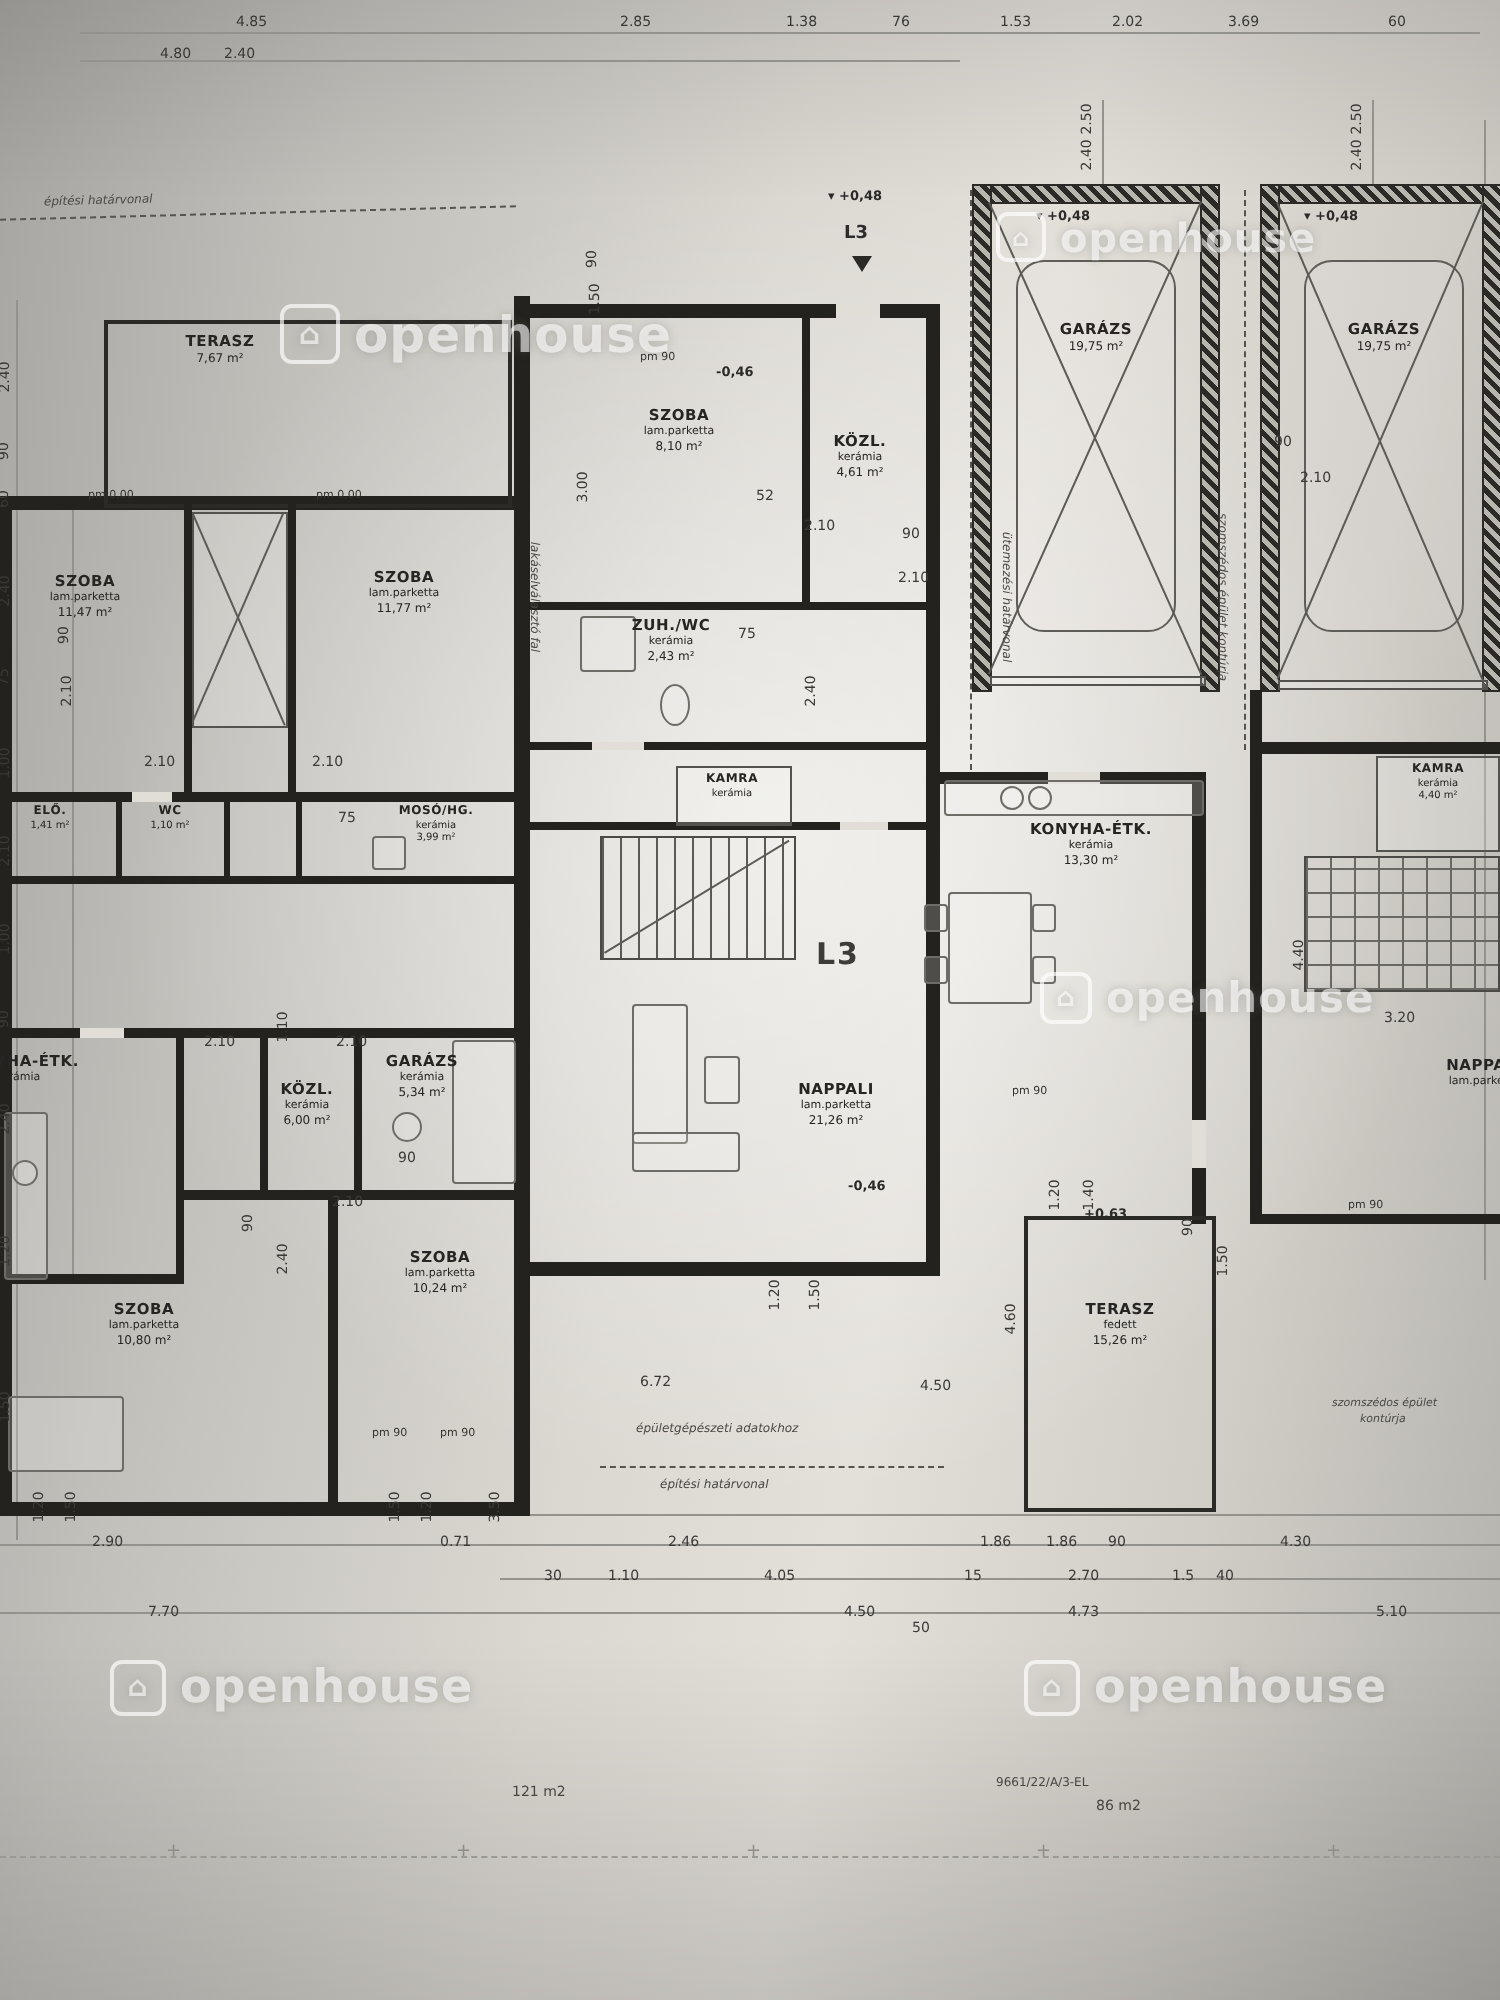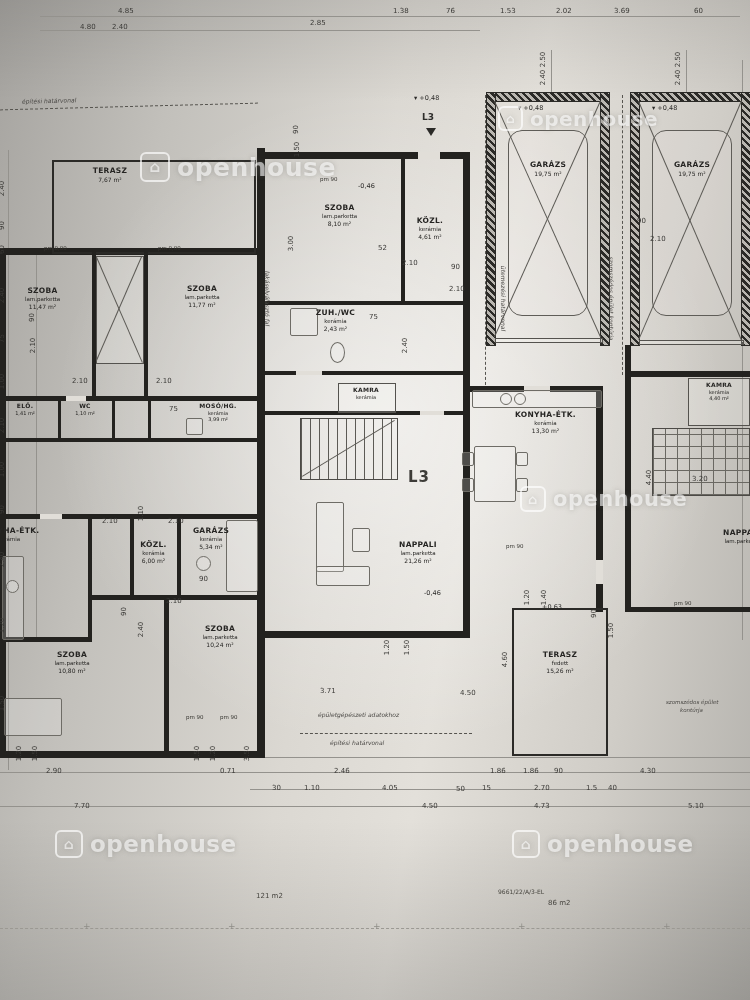--- a/index.html
+++ b/index.html
@@ -21,21 +21,21 @@
   .dim{position:absolute;font-size:7px;color:#3a3936;white-space:nowrap;line-height:1}
   .rot{transform:rotate(-90deg)}
   .room{position:absolute;text-align:center;color:#262523;line-height:1.3}
   .room .rname{font-size:7.5px;font-weight:700;letter-spacing:.3px}
   .room .rfloor{font-size:5.5px}
   .room .rarea{font-size:6px}
   .room.sm .rname{font-size:6px}
   .room.sm .rfloor,.room.sm .rarea{font-size:5px}
   .note{position:absolute;font-size:6px;font-style:italic;color:#4a4845;white-space:nowrap}
   .vnote{position:absolute;font-size:6px;font-style:italic;color:#4a4845;white-space:nowrap;transform:rotate(90deg);width:110px;text-align:center}
-  .level{position:absolute;font-size:6.5px;font-weight:400;color:#2b2a28;white-space:nowrap}
+  .level{position:absolute;font-size:6.5px;font-weight:700;color:#2b2a28;white-space:nowrap}
   .pm{position:absolute;font-size:5.5px;color:#35342f;white-space:nowrap}
   .big-l3{position:absolute;font-size:15px;font-weight:700;color:#3d3c38;letter-spacing:1px}
   .l3top{position:absolute;font-size:9px;font-weight:700}
   .tri{position:absolute;width:0;height:0;border-left:5px solid transparent;border-right:5px solid transparent;border-top:8px solid #2b2a27}
   .diag{position:absolute;height:1.2px;background:#5c5a55;transform-origin:0 0}
   .stairs{position:absolute;border:1.5px solid #4c4a46;background:repeating-linear-gradient(90deg,#5c5a55 0 1px,transparent 1px 9px)}
   .grid{position:absolute;border:1.5px solid #4c4a46;
         background:repeating-linear-gradient(0deg,#6a6862 0 1px,transparent 1px 12px),
                    repeating-linear-gradient(90deg,#6a6862 0 1px,transparent 1px 12px)}
   .furn{position:absolute;border:1.1px solid #6e6c66;border-radius:2px;background:rgba(252,251,248,.2)}
@@ -255,21 +255,21 @@
   <div class="rname">KAMRA</div>
   <div class="rfloor">kerámia</div>
   <div class="rarea">4,40 m²</div>
 </div>
 <div class="room" style="left:702px;top:528px;width:80px">
   <div class="rname">NAPPALI</div>
   <div class="rfloor">lam.parketta</div>
 </div>
 
 <span class="dim" style="left:118px;top:8px">4.85</span>
-<span class="dim" style="left:310px;top:20px">2.85</span>
+<span class="dim" style="left:310px;top:8px">2.85</span>
 <span class="dim" style="left:393px;top:8px">1.38</span>
 <span class="dim" style="left:446px;top:8px">76</span>
 <span class="dim" style="left:500px;top:8px">1.53</span>
 <span class="dim" style="left:556px;top:8px">2.02</span>
 <span class="dim" style="left:614px;top:8px">3.69</span>
 <span class="dim" style="left:694px;top:8px">60</span>
 <span class="dim" style="left:80px;top:24px">4.80</span>
 <span class="dim" style="left:112px;top:24px">2.40</span>
 <span class="dim rot" style="left:536px;top:56px">2.50</span>
 <span class="dim rot" style="left:536px;top:74px">2.40</span>
@@ -301,47 +301,47 @@
 <span class="dim" style="left:169px;top:406px">75</span>
 <span class="dim" style="left:102px;top:518px">2.10</span>
 <span class="dim rot" style="left:134px;top:510px">1.10</span>
 <span class="dim" style="left:168px;top:518px">2.10</span>
 <span class="dim" style="left:199px;top:576px">90</span>
 <span class="dim" style="left:166px;top:598px">2.10</span>
 <span class="dim rot" style="left:120px;top:608px">90</span>
 <span class="dim rot" style="left:134px;top:626px">2.40</span>
 <span class="dim rot" style="left:380px;top:644px">1.20</span>
 <span class="dim rot" style="left:400px;top:644px">1.50</span>
-<span class="dim" style="left:320px;top:688px">3.71</span>
+<span class="dim" style="left:320px;top:688px">6.72</span>
 <span class="dim" style="left:460px;top:690px">4.50</span>
 <span class="dim rot" style="left:498px;top:656px">4.60</span>
 <span class="dim rot" style="left:520px;top:594px">1.20</span>
 <span class="dim rot" style="left:537px;top:594px">1.40</span>
 <span class="dim" style="left:637px;top:218px">90</span>
 <span class="dim" style="left:650px;top:236px">2.10</span>
 <span class="dim rot" style="left:642px;top:474px">4.40</span>
-<span class="dim" style="left:692px;top:476px">3.20</span>
+<span class="dim" style="left:692px;top:506px">3.20</span>
 <span class="dim rot" style="left:590px;top:610px">90</span>
 <span class="dim rot" style="left:604px;top:627px">1.50</span>
 <span class="dim rot" style="left:12px;top:750px">1.20</span>
 <span class="dim rot" style="left:28px;top:750px">1.50</span>
 <span class="dim rot" style="left:190px;top:750px">1.50</span>
 <span class="dim rot" style="left:206px;top:750px">1.20</span>
 <span class="dim rot" style="left:240px;top:750px">3.50</span>
 <span class="dim" style="left:46px;top:768px">2.90</span>
 <span class="dim" style="left:220px;top:768px">0.71</span>
 <span class="dim" style="left:334px;top:768px">2.46</span>
 <span class="dim" style="left:490px;top:768px">1.86</span>
 <span class="dim" style="left:523px;top:768px">1.86</span>
 <span class="dim" style="left:554px;top:768px">90</span>
 <span class="dim" style="left:640px;top:768px">4.30</span>
 <span class="dim" style="left:272px;top:785px">30</span>
 <span class="dim" style="left:304px;top:785px">1.10</span>
 <span class="dim" style="left:382px;top:785px">4.05</span>
-<span class="dim" style="left:456px;top:786px">50</span>
+<span class="dim" style="left:456px;top:811px">50</span>
 <span class="dim" style="left:482px;top:785px">15</span>
 <span class="dim" style="left:534px;top:785px">2.70</span>
 <span class="dim" style="left:586px;top:785px">1.5</span>
 <span class="dim" style="left:608px;top:785px">40</span>
 <span class="dim" style="left:74px;top:803px">7.70</span>
 <span class="dim" style="left:422px;top:803px">4.50</span>
 <span class="dim" style="left:534px;top:803px">4.73</span>
 <span class="dim" style="left:688px;top:803px">5.10</span>
 <span class="dim rot" style="left:28px;top:314px">90</span>
 <span class="dim rot" style="left:26px;top:342px">2.10</span>

